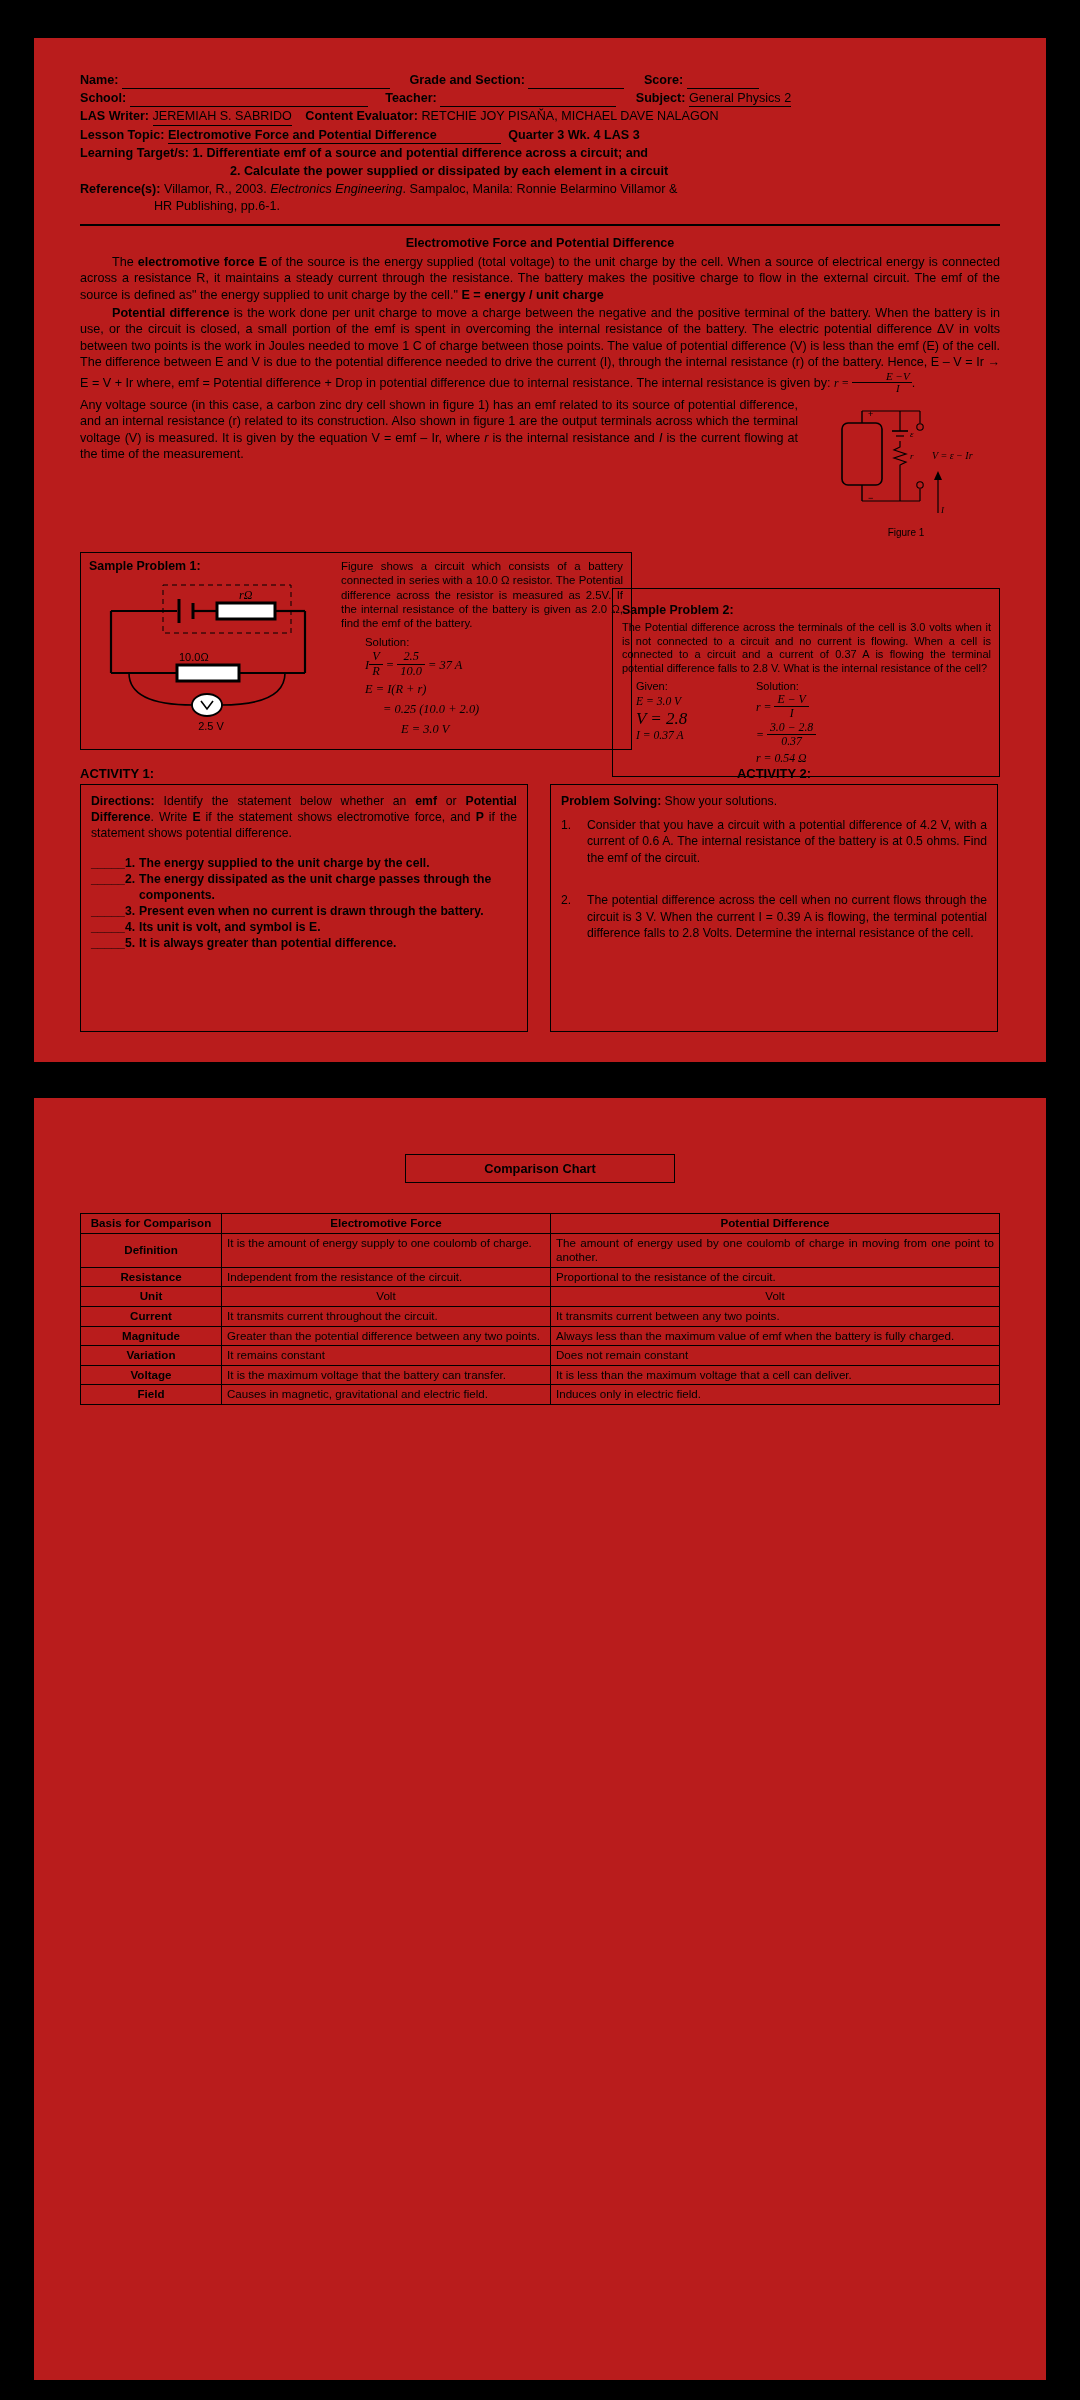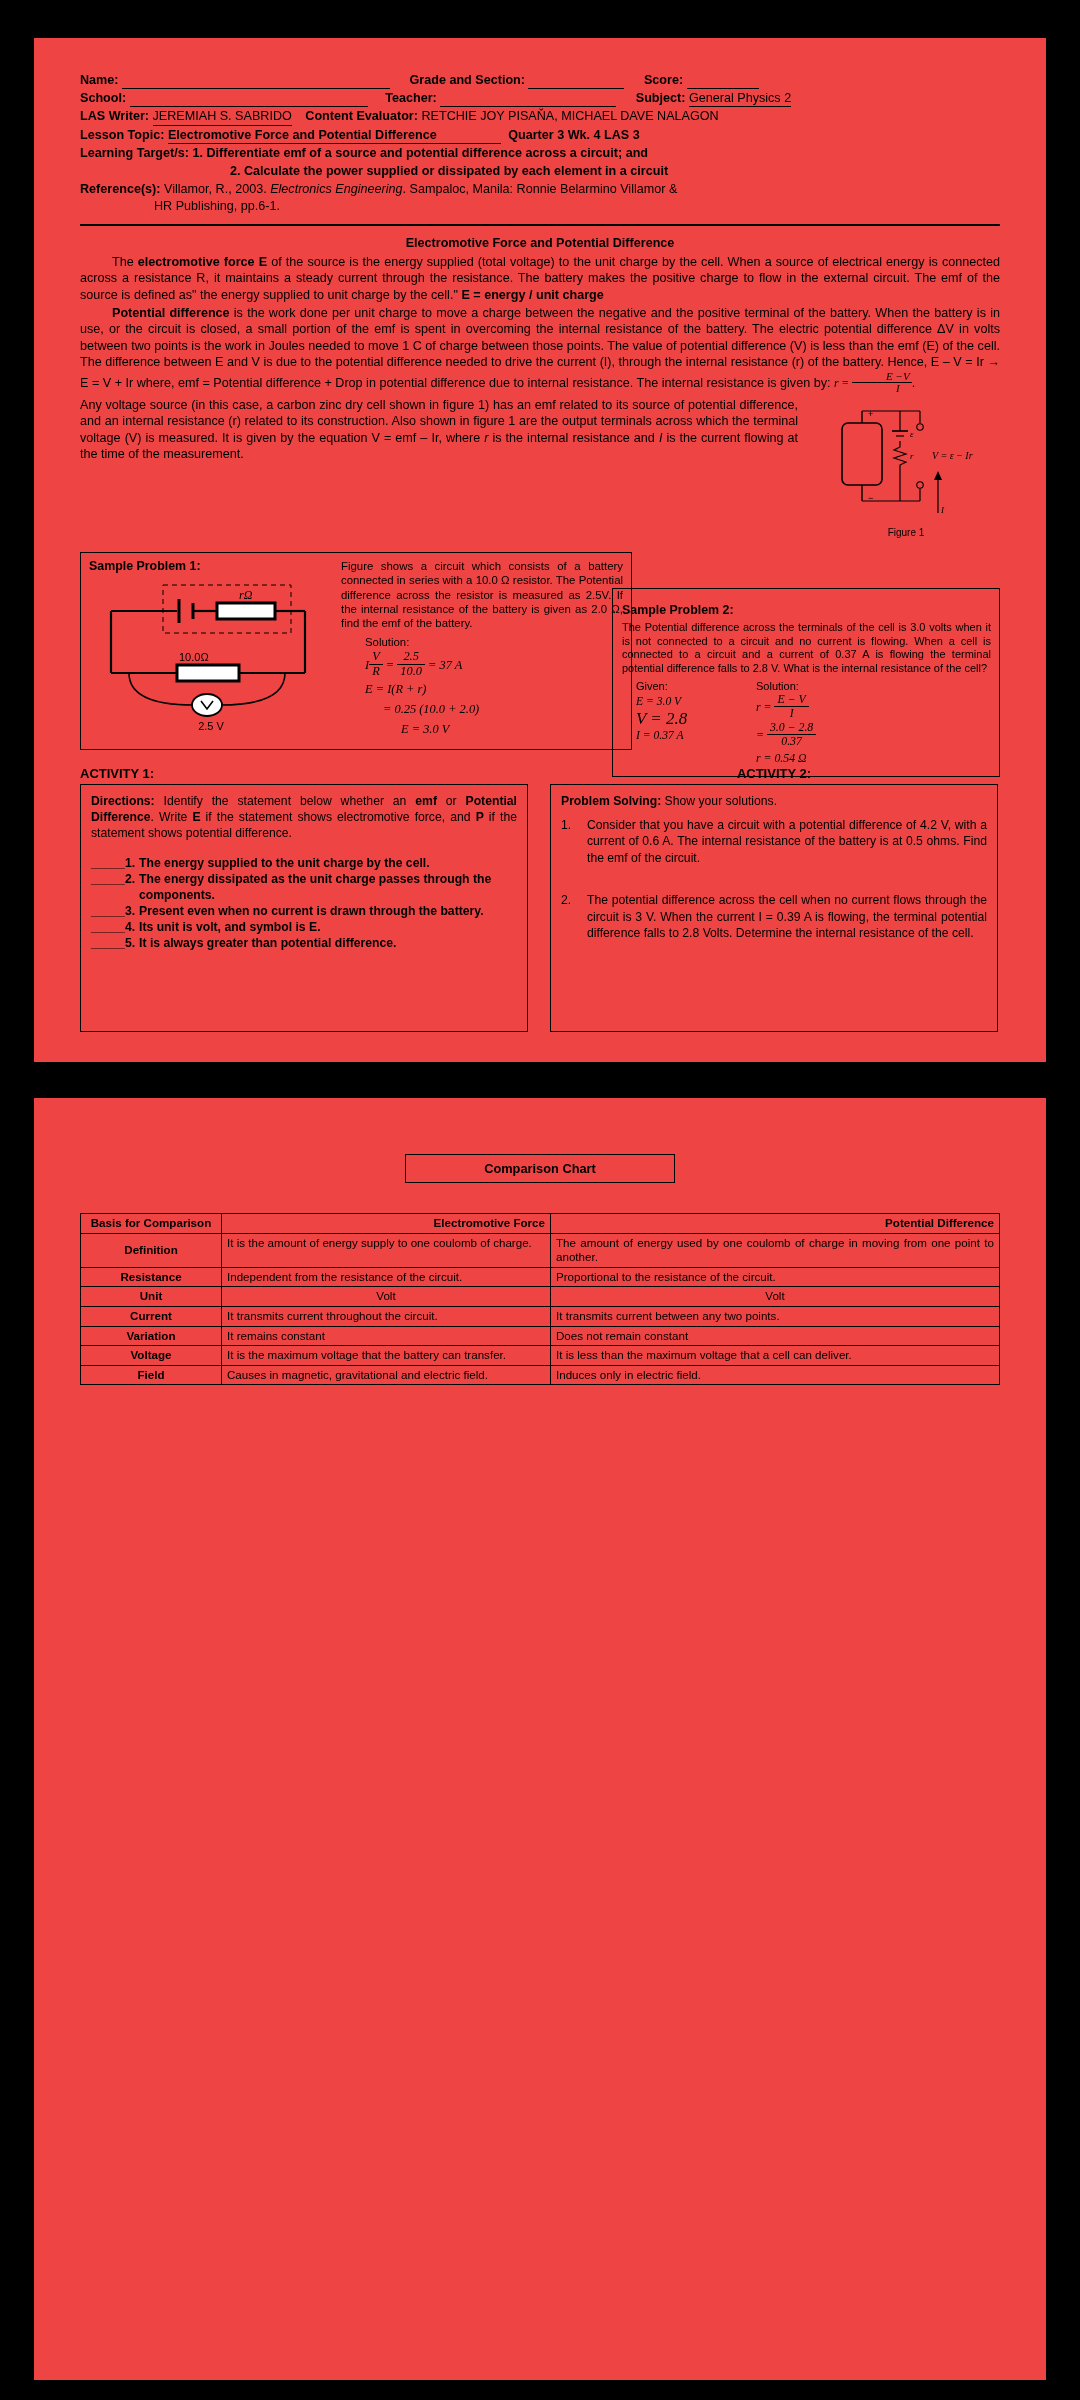--- a/index.html
+++ b/index.html
@@ -1,17 +1,17 @@
 <!DOCTYPE html>
 <html><head>
 <meta charset="utf-8">
 <style>
   html,body{margin:0;padding:0;background:#000;}
   body{width:1080px;height:2400px;font-family:"Liberation Sans",sans-serif;}
-  .page{background:#ef4444;margin:0 auto;position:relative;box-sizing:border-box;}
+  .page{background:#b91c1c;margin:0 auto;position:relative;box-sizing:border-box;}
   
   #page1{width:1012px;height:1024px;margin-left:34px;margin-top:38px;padding:34px 46px 10px 46px;}
   #page2{width:1012px;height:1282px;margin-left:34px;margin-top:36px;padding:56px 46px 10px 46px;}
 
   .hdr{font-size:12.6px;line-height:16.6px;color:#000;}
   .hdr .b{font-weight:bold;}
   .fill{display:inline-block;border-bottom:1px solid #000;height:12px;vertical-align:bottom;}
   .ul{border-bottom:1px solid #000;display:inline-block;}
   .hdr-row{white-space:nowrap;margin-bottom:1px;}
   .hdr-row2{margin-bottom:1px;}
@@ -55,21 +55,21 @@
   .li .n{white-space:nowrap;}
   .qlist{margin-top:14px;font-weight:bold;}
   .q{display:flex;gap:10px;margin-bottom:14px;font-size:12.2px;line-height:16.4px;text-align:justify;}
   .q .qn{width:16px;flex:none;}
   .tj{text-align:justify;}
 
   
   .cc-title{border:1.2px solid #000;font-weight:bold;font-size:12.8px;text-align:center;padding:6px 18px;width:232px;margin:0 auto 30px auto;}
   table.cc{border-collapse:collapse;width:100%;font-size:11.6px;}
   table.cc td{border:1px solid #000;padding:2px 5px;vertical-align:top;line-height:14.6px;}
-  table.cc td.hd{font-weight:bold;text-align:right;vertical-align:middle;}
+  table.cc td.hd{font-weight:bold;text-align:center;vertical-align:middle;}
   table.cc td.lbl{font-weight:bold;text-align:center;vertical-align:middle;width:130px;}
   table.cc td.ctr{text-align:center;}
   table.cc td.j{text-align:justify;}
   .w-emf{width:318px;}
 </style>
 </head>
 <body>
 
 <div class="page" id="page1">
 
@@ -308,20 +308,25 @@
       <td class="lbl">Unit</td>
       <td class="ctr">Volt</td>
       <td class="ctr">Volt</td>
     </tr>
     <tr>
       <td class="lbl">Current</td>
       <td class="j">It transmits current throughout the circuit.</td>
       <td class="j">It transmits current between any two points.</td>
     </tr>
     <tr>
+      <td class="lbl">Magnitude</td>
+      <td class="j">Greater than the potential difference between any two points.</td>
+      <td class="j">Always less than the maximum value of emf when the battery is fully charged.</td>
+    </tr>
+    <tr>
       <td class="lbl">Variation</td>
       <td class="j">It remains constant</td>
       <td class="j">Does not remain constant</td>
     </tr>
     <tr>
       <td class="lbl">Voltage</td>
       <td class="j">It is the maximum voltage that the battery can transfer.</td>
       <td class="j">It is less than the maximum voltage that a cell can deliver.</td>
     </tr>
     <tr>

